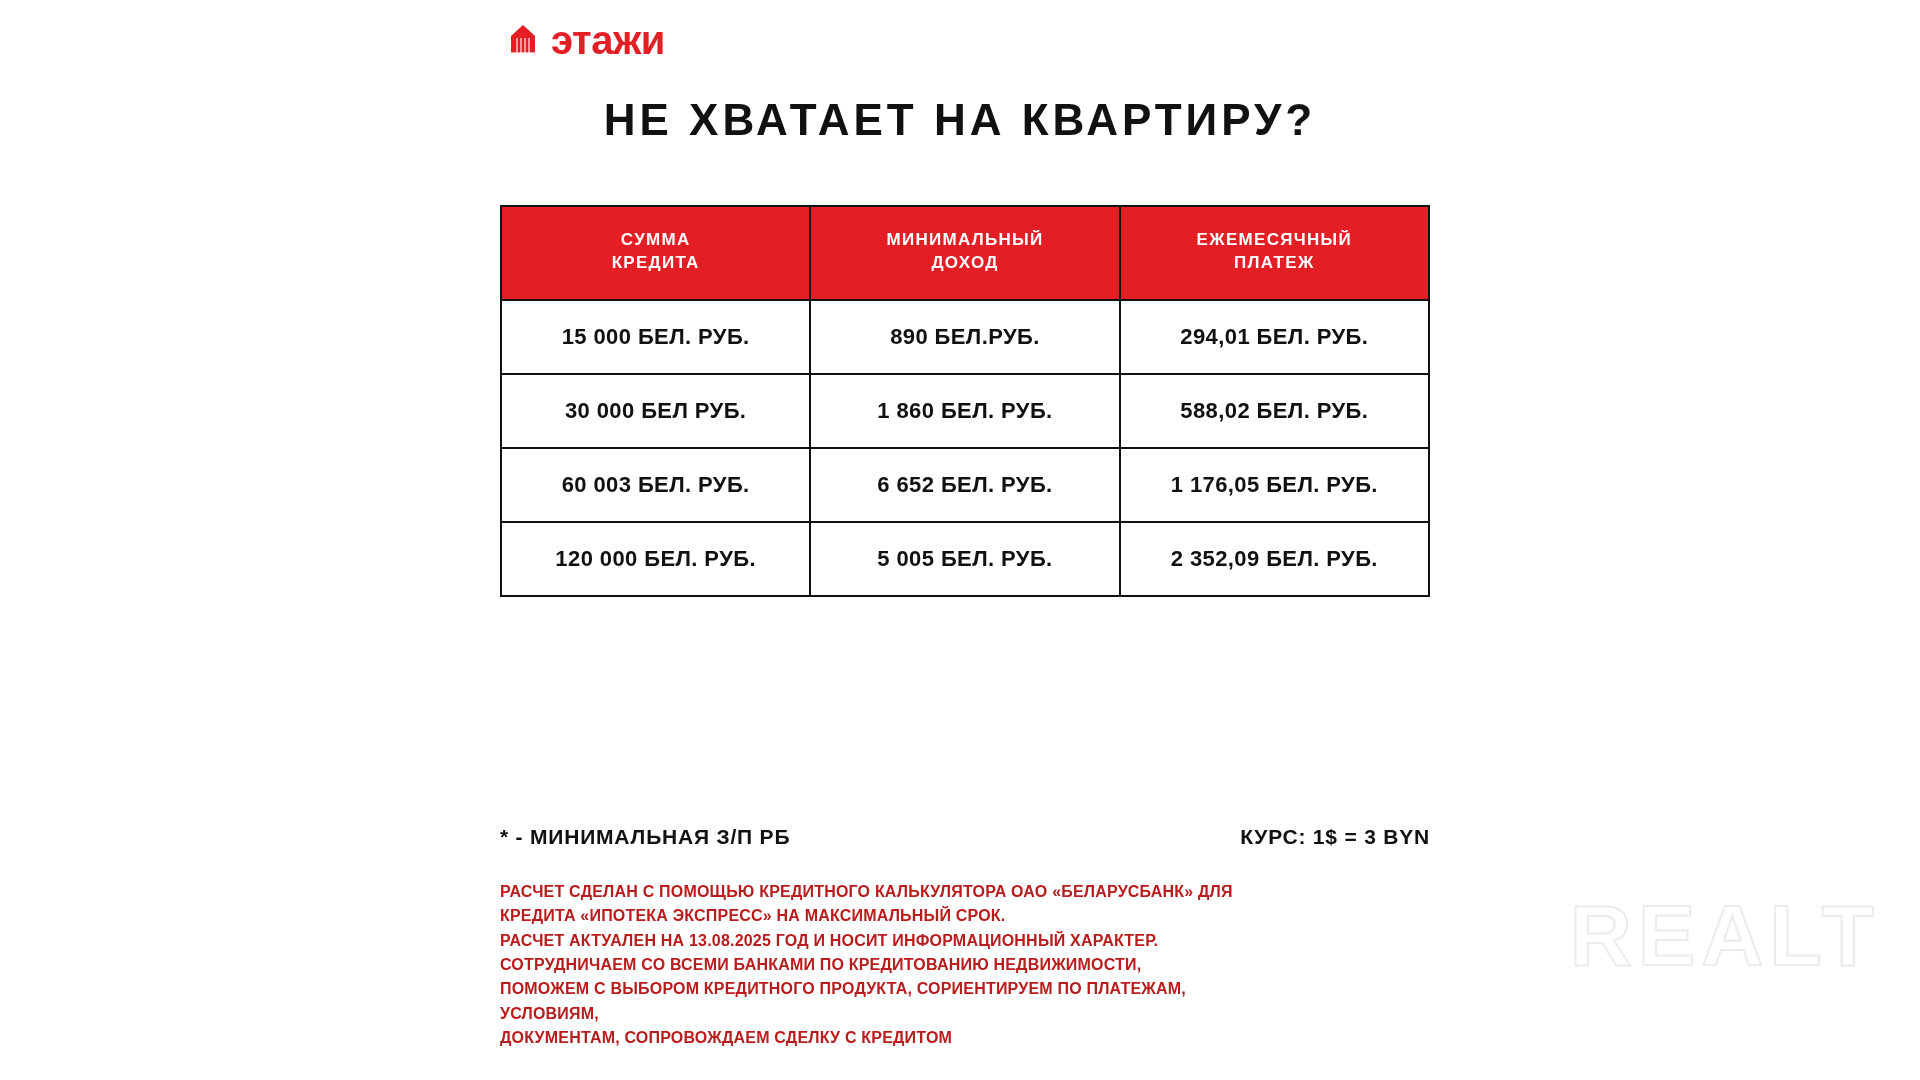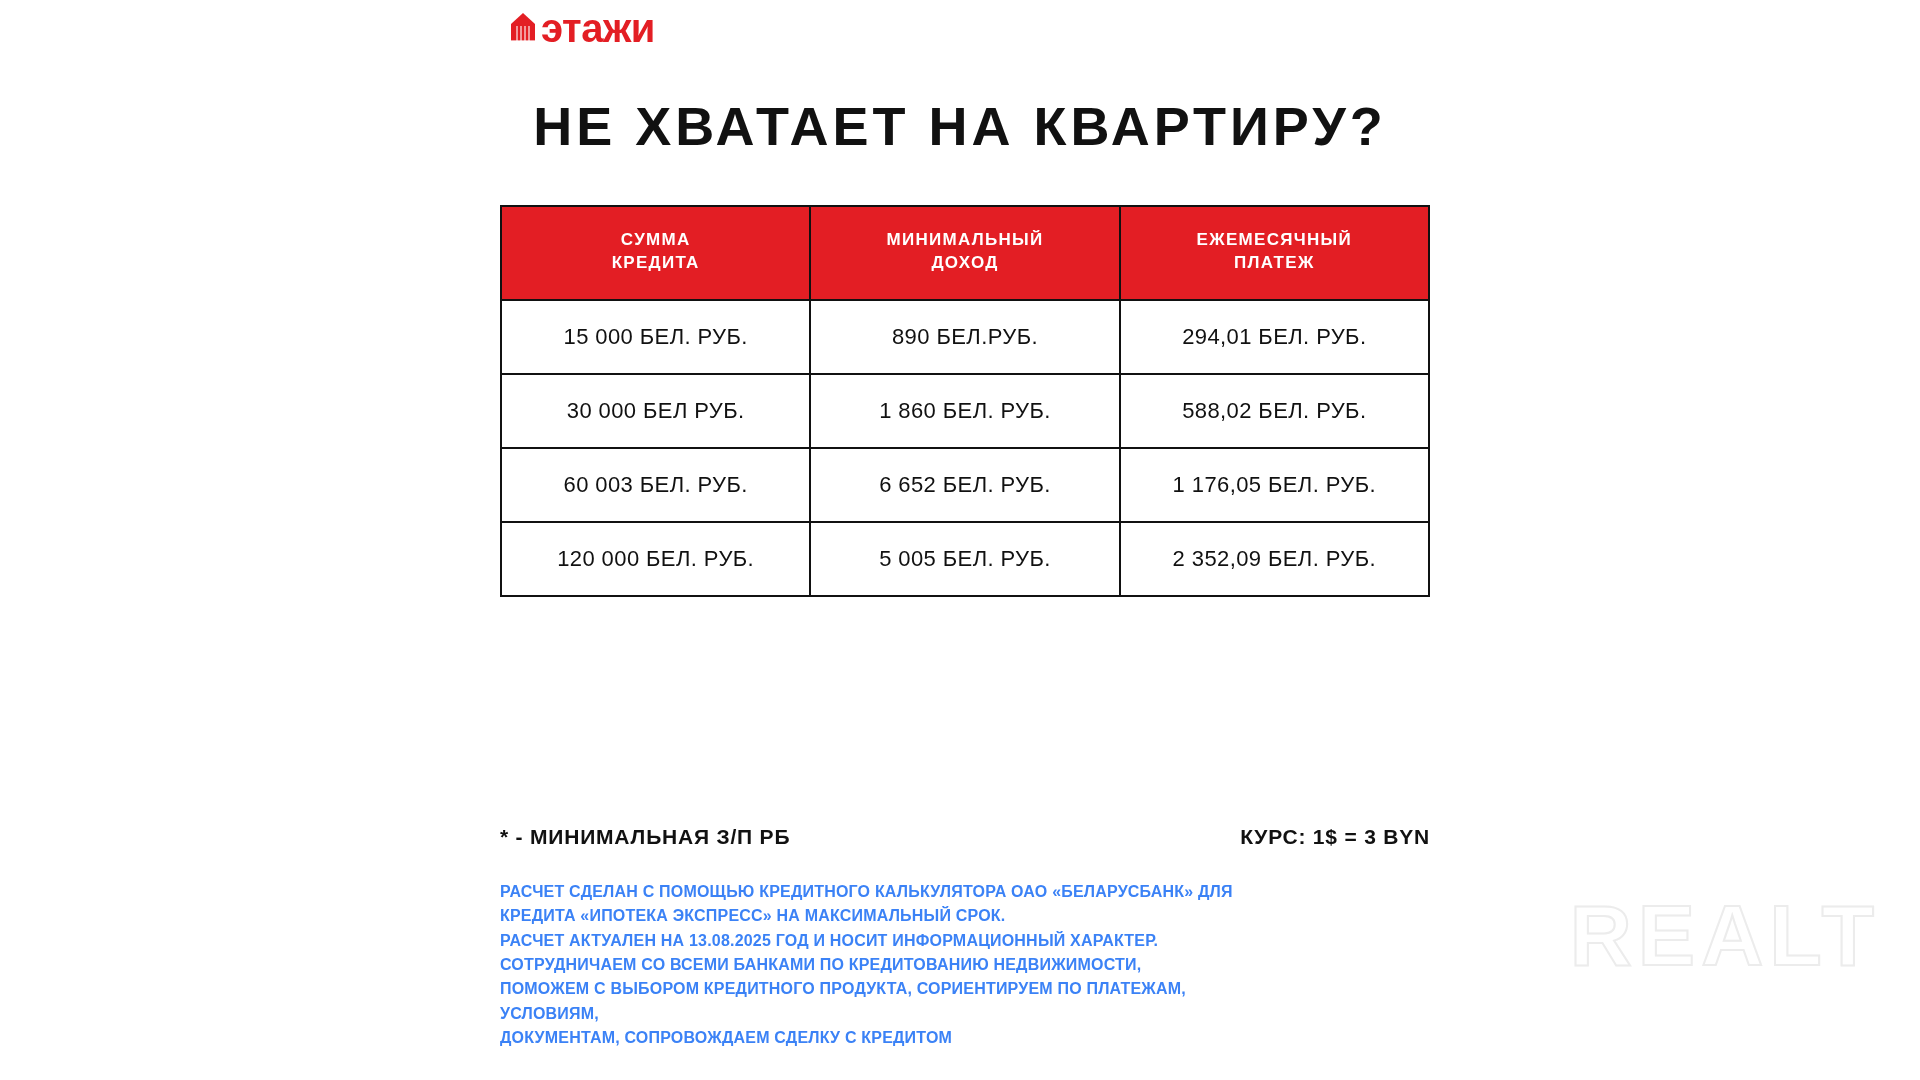--- a/index.html
+++ b/index.html
@@ -19,23 +19,24 @@
     position: relative;
     width: 1920px;
     height: 1080px;
     background: #ffffff;
   }
 
   
   .logo {
     position: absolute;
     left: 505px;
-    top: 8px;
+    top: 20px;
     display: flex;
     align-items: center;
+    gap: 10px;
   }
   .logo-mark {
     width: 36px;
     height: 36px;
     display: block;
   }
   .logo-text {
     font-size: 40px;
     font-weight: bold;
     color: #e31e24;
@@ -43,21 +44,21 @@
     line-height: 1;
   }
 
   
   .headline {
     position: absolute;
     left: 0;
     right: 0;
     top: 95px;
     text-align: center;
-    font-size: 54px;
+    font-size: 44px;
     font-weight: bold;
     letter-spacing: 4px;
     color: #111111;
   }
 
   
   .table-wrap {
     position: absolute;
     left: 500px;
     top: 205px;
@@ -76,21 +77,21 @@
     letter-spacing: 1.3px;
     padding: 22px 8px 24px 8px;
     border: 2px solid #111111;
     line-height: 1.35;
     text-transform: uppercase;
   }
   table.rate-table td {
     background: #ffffff;
     color: #111111;
     font-size: 22px;
-    font-weight: normal;
+    font-weight: bold;
     text-align: center;
     padding: 23px 6px;
     border: 2px solid #111111;
     letter-spacing: 0.4px;
     white-space: nowrap;
   }
 
   
   .notes-row {
     position: absolute;
@@ -109,21 +110,21 @@
   
   .disclaimer {
     position: absolute;
     left: 500px;
     top: 880px;
     width: 930px;
     font-size: 16px;
     font-weight: bold;
     line-height: 1.52;
     letter-spacing: 0.2px;
-    color: #3b82f6;
+    color: #b91c1c;
   }
   .disclaimer p { margin: 0; }
 
   
   .watermark {
     position: absolute;
     right: 40px;
     bottom: 95px;
     font-size: 86px;
     font-weight: bold;

